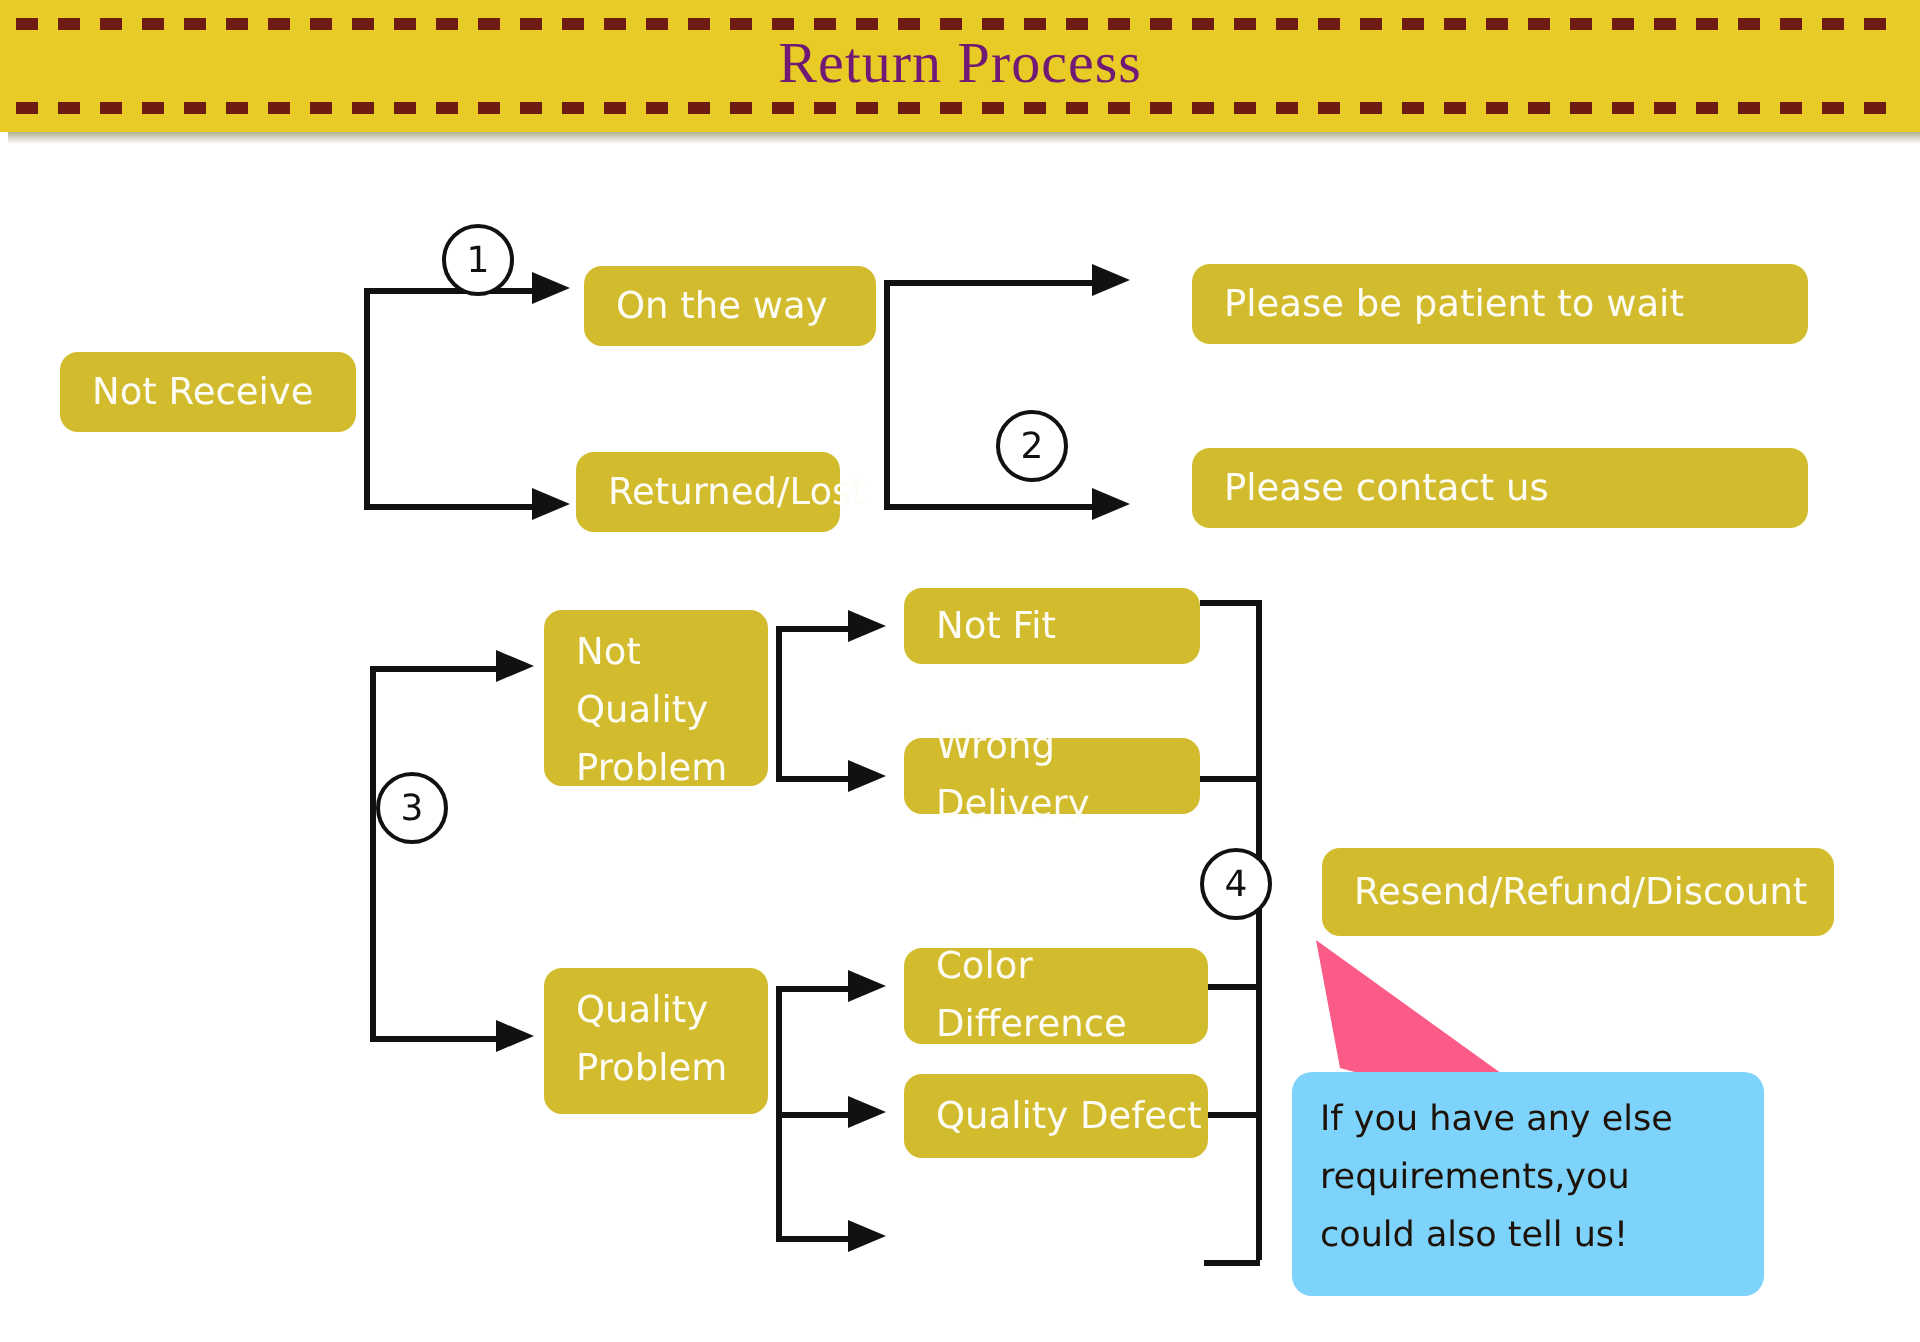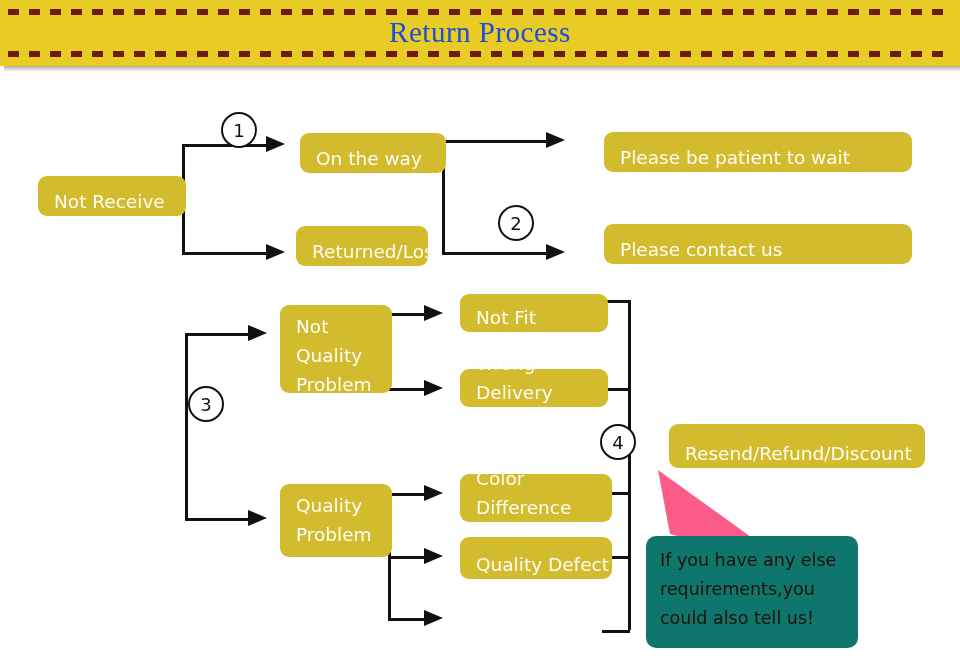--- a/index.html
+++ b/index.html
@@ -49,38 +49,37 @@
   #dash-top { top: 9px; }
   #dash-bottom { top: 51px; }
   #banner-title {
     position: absolute;
     left: 0;
     top: 16px;
     width: 960px;
     text-align: center;
     font-family: "Liberation Serif", "DejaVu Serif", serif;
     font-size: 29px;
-    color: #1d4ed8;
+    color: #701a75;
     letter-spacing: 0.5px;
   }
 
   
   .node {
     position: absolute;
     background: #d3bb2e;
     border-radius: 9px;
     color: #fdfdf6;
     font-size: 18.5px;
     line-height: 29px;
     display: flex;
-    align-items: flex-end;
+    align-items: center;
     box-sizing: border-box;
     padding-left: 16px;
     z-index: 4;
-    margin-left: 8px;
   }
   .node.multiline {
     display: block;
     padding-top: 7px;
   }
 
   
   .hline {
     position: absolute;
     height: 0;
@@ -117,23 +116,23 @@
     align-items: center;
     justify-content: center;
     z-index: 6;
   }
 
   
   #callout {
     position: absolute;
     left: 646px;
     top: 536px;
-    width: 212px;
+    width: 236px;
     height: 112px;
-    background: #0f766e;
+    background: #7dd3fc;
     border-radius: 10px;
     z-index: 5;
   }
   #callout-text {
     position: absolute;
     left: 14px;
     top: 10px;
     width: 212px;
     color: #1d1208;
     font-size: 17.5px;

